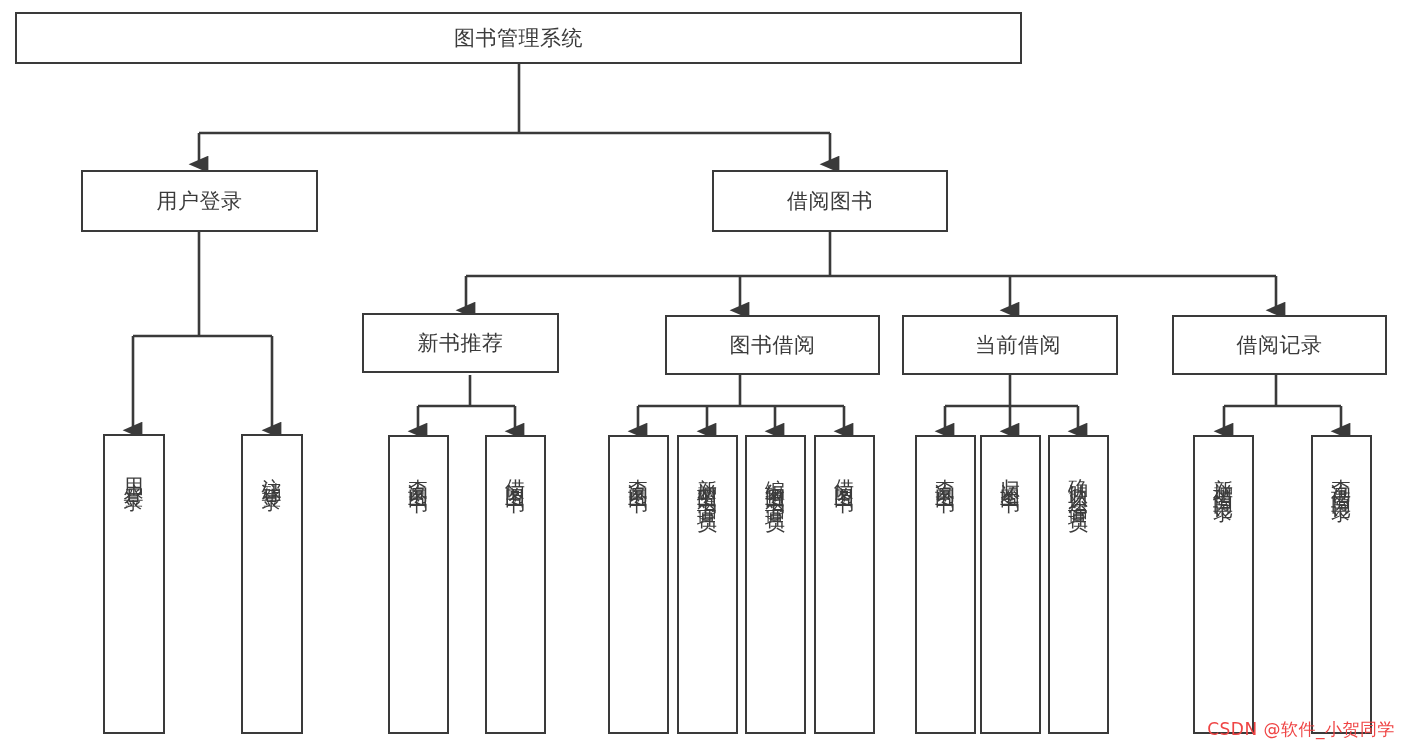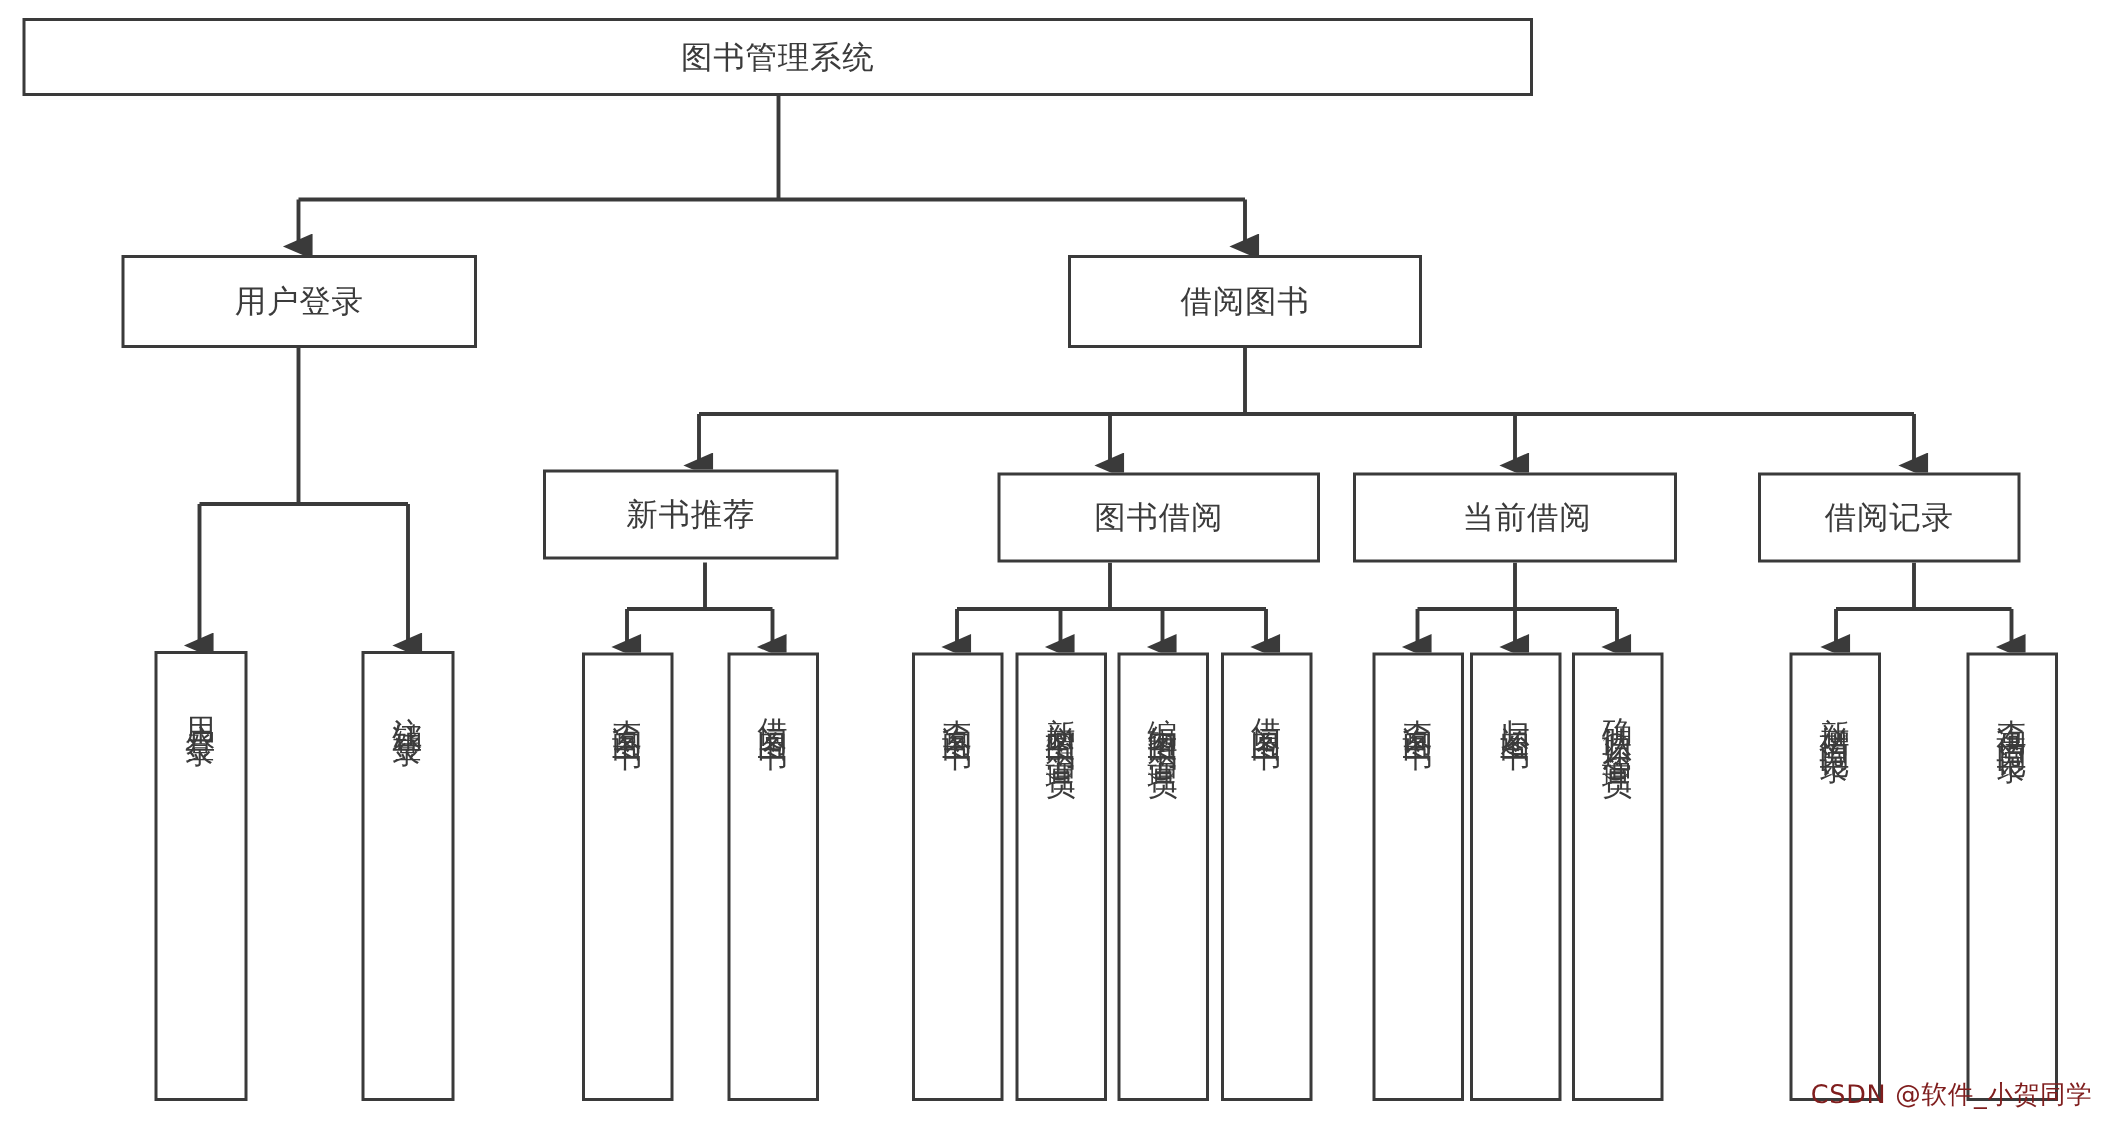--- a/index.html
+++ b/index.html
@@ -54,21 +54,21 @@
     font-size: 20px;
     letter-spacing: 5px;
     line-height: 1;
     white-space: normal;
   }
   #watermark {
     position: absolute;
     right: 10px;
     bottom: 6px;
     font-size: 17px;
-    color: #7f1d1d;
+    color: #ef4444;
     z-index: 5;
     white-space: nowrap;
     letter-spacing: 0.5px;
   }
 </style>
 </head>
 <body>
 
 <div id="diagram-root">
 
@@ -135,21 +135,21 @@
 
   <div class="node" style="left:362px; top:313px; width:197px; height:60px;">
     <span class="node-label">新书推荐</span>
   </div>
   <div class="node" style="left:633px; top:315px; width:215px; height:60px;margin-left:32px;">
     <span class="node-label">图书借阅</span>
   </div>
   <div class="node" style="left:902px; top:315px; width:216px; height:60px;padding-left:16px;">
     <span class="node-label">当前借阅</span>
   </div>
-  <div class="node" style="left:1172px; top:315px; width:175px; height:60px;">
+  <div class="node" style="left:1172px; top:315px; width:215px; height:60px;">
     <span class="node-label">借阅记录</span>
   </div>
 
   <div class="node vertical" style="left:103px; top:434px; width:62px; height:300px;">
     <span class="node-label">用户登录</span>
   </div>
   <div class="node vertical" style="left:241px; top:434px; width:62px; height:300px;">
     <span class="node-label">注销登录</span>
   </div>
 

